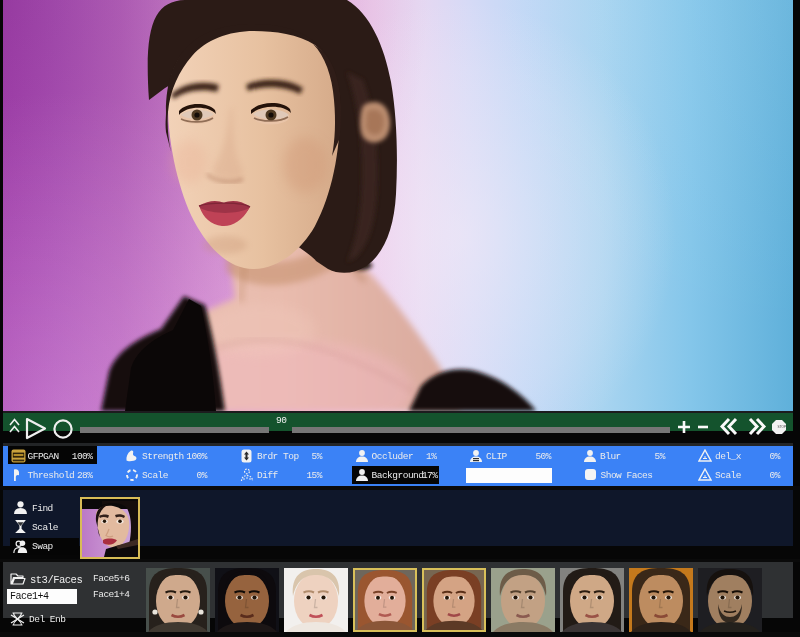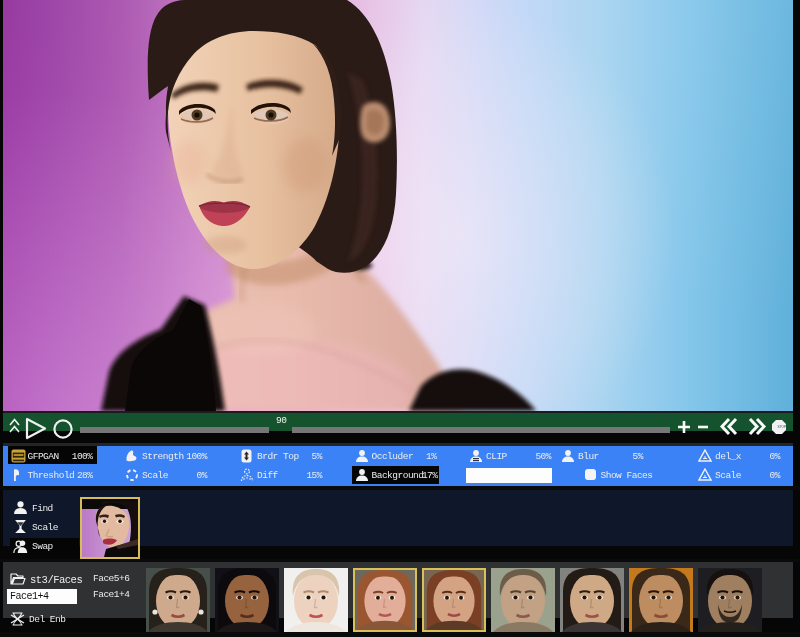--- a/index.html
+++ b/index.html
@@ -198,21 +198,21 @@
   <div class="grp" style="left:466px;top:3.5px;width:85px">
     <svg width="14" height="14" viewBox="0 0 14 14">
         <circle cx="7" cy="4" r="2.9" fill="#f2f2f2"></circle>
         <path d="M1,13 C1,9.4 3.6,7.4 7,7.4 C10.4,7.4 13,9.4 13,13 Z" fill="#f2f2f2"></path>
         <rect x="4" y="9" width="6" height="1.2" fill="#303234"></rect>
         <rect x="4" y="11" width="6" height="1.2" fill="#303234"></rect>
       </svg>
     <span class="txt">CLIP</span>
       <span class="val">50%</span>
   </div>
-  <div class="grp" style="left:558px;top:3.5px;width:85px">
+  <div class="grp" style="left:580px;top:3.5px;width:85px">
     <svg width="14" height="14" viewBox="0 0 14 14">
         <circle cx="7" cy="4" r="2.9" fill="#f2f2f2"></circle>
         <path d="M1,13 C1,9.4 3.6,7.4 7,7.4 C10.4,7.4 13,9.4 13,13 Z" fill="#f2f2f2"></path>
       </svg>
     <span class="txt">Blur</span>
       <span class="val">5%</span>
   </div>
   <div class="grp" style="left:695px;top:3.5px;width:85px">
     <svg width="14" height="13" viewBox="0 0 14 13">
         <path d="M7,1 L13,12 L1,12 Z" fill="none" stroke="#f2f2f2" stroke-width="1.4"></path>

